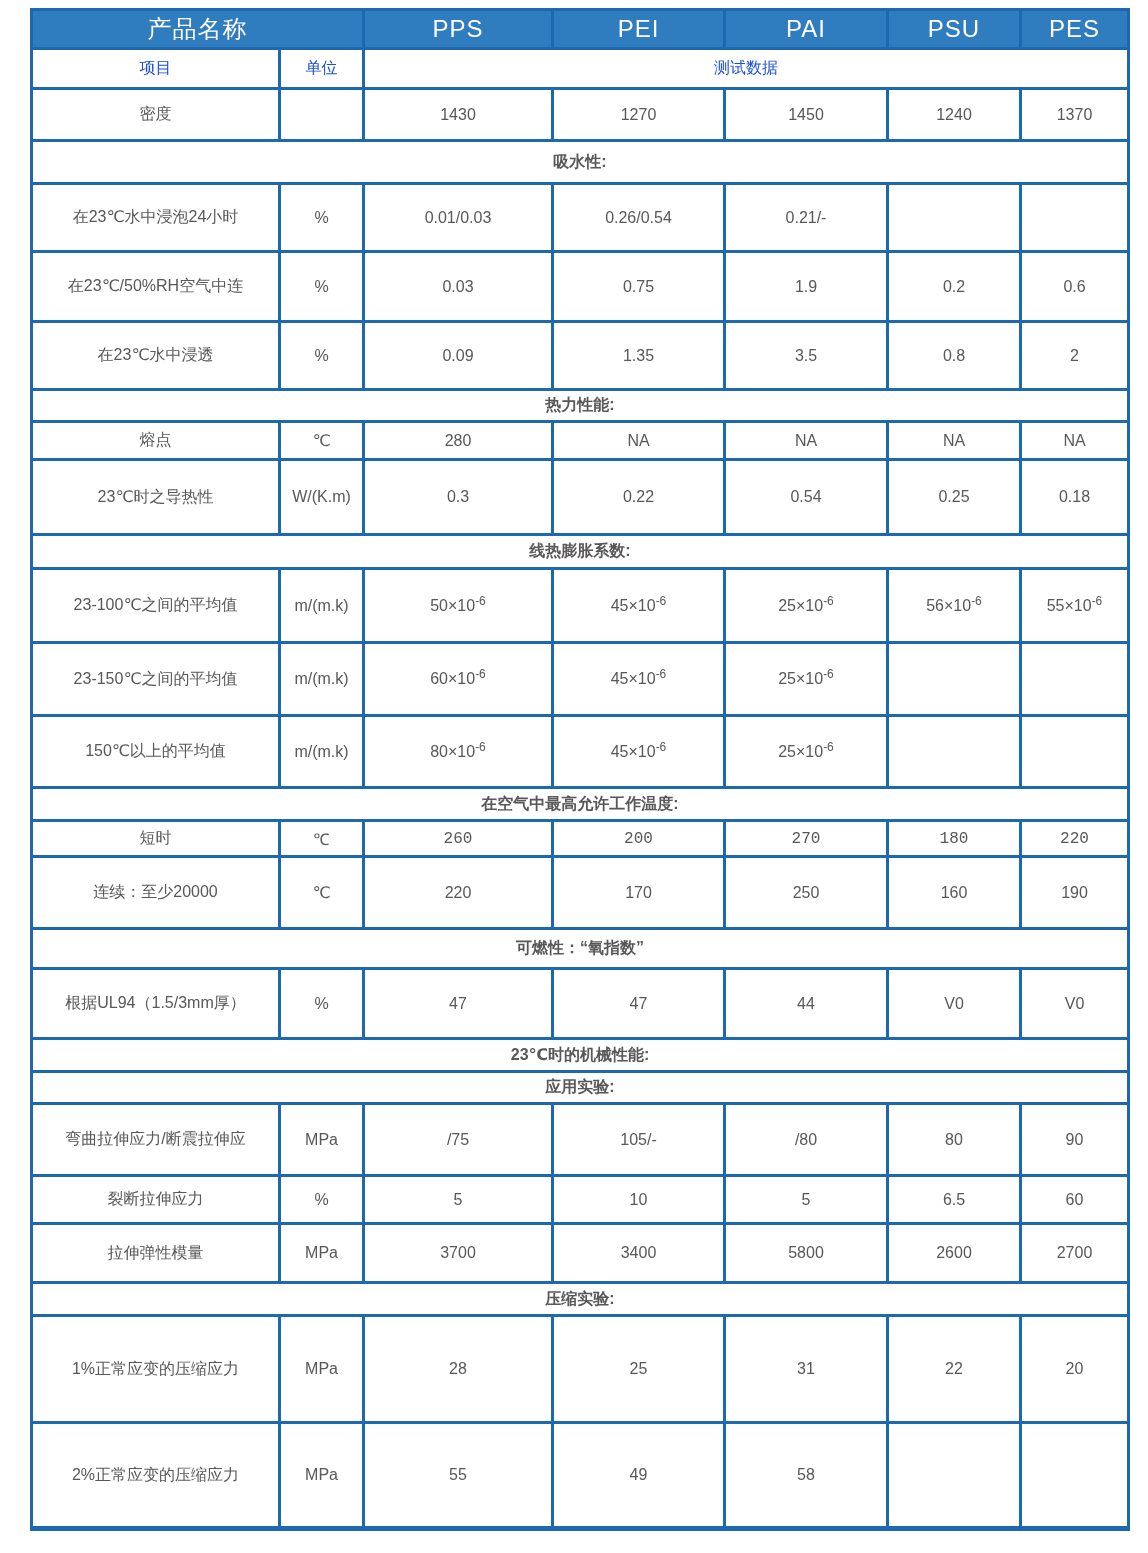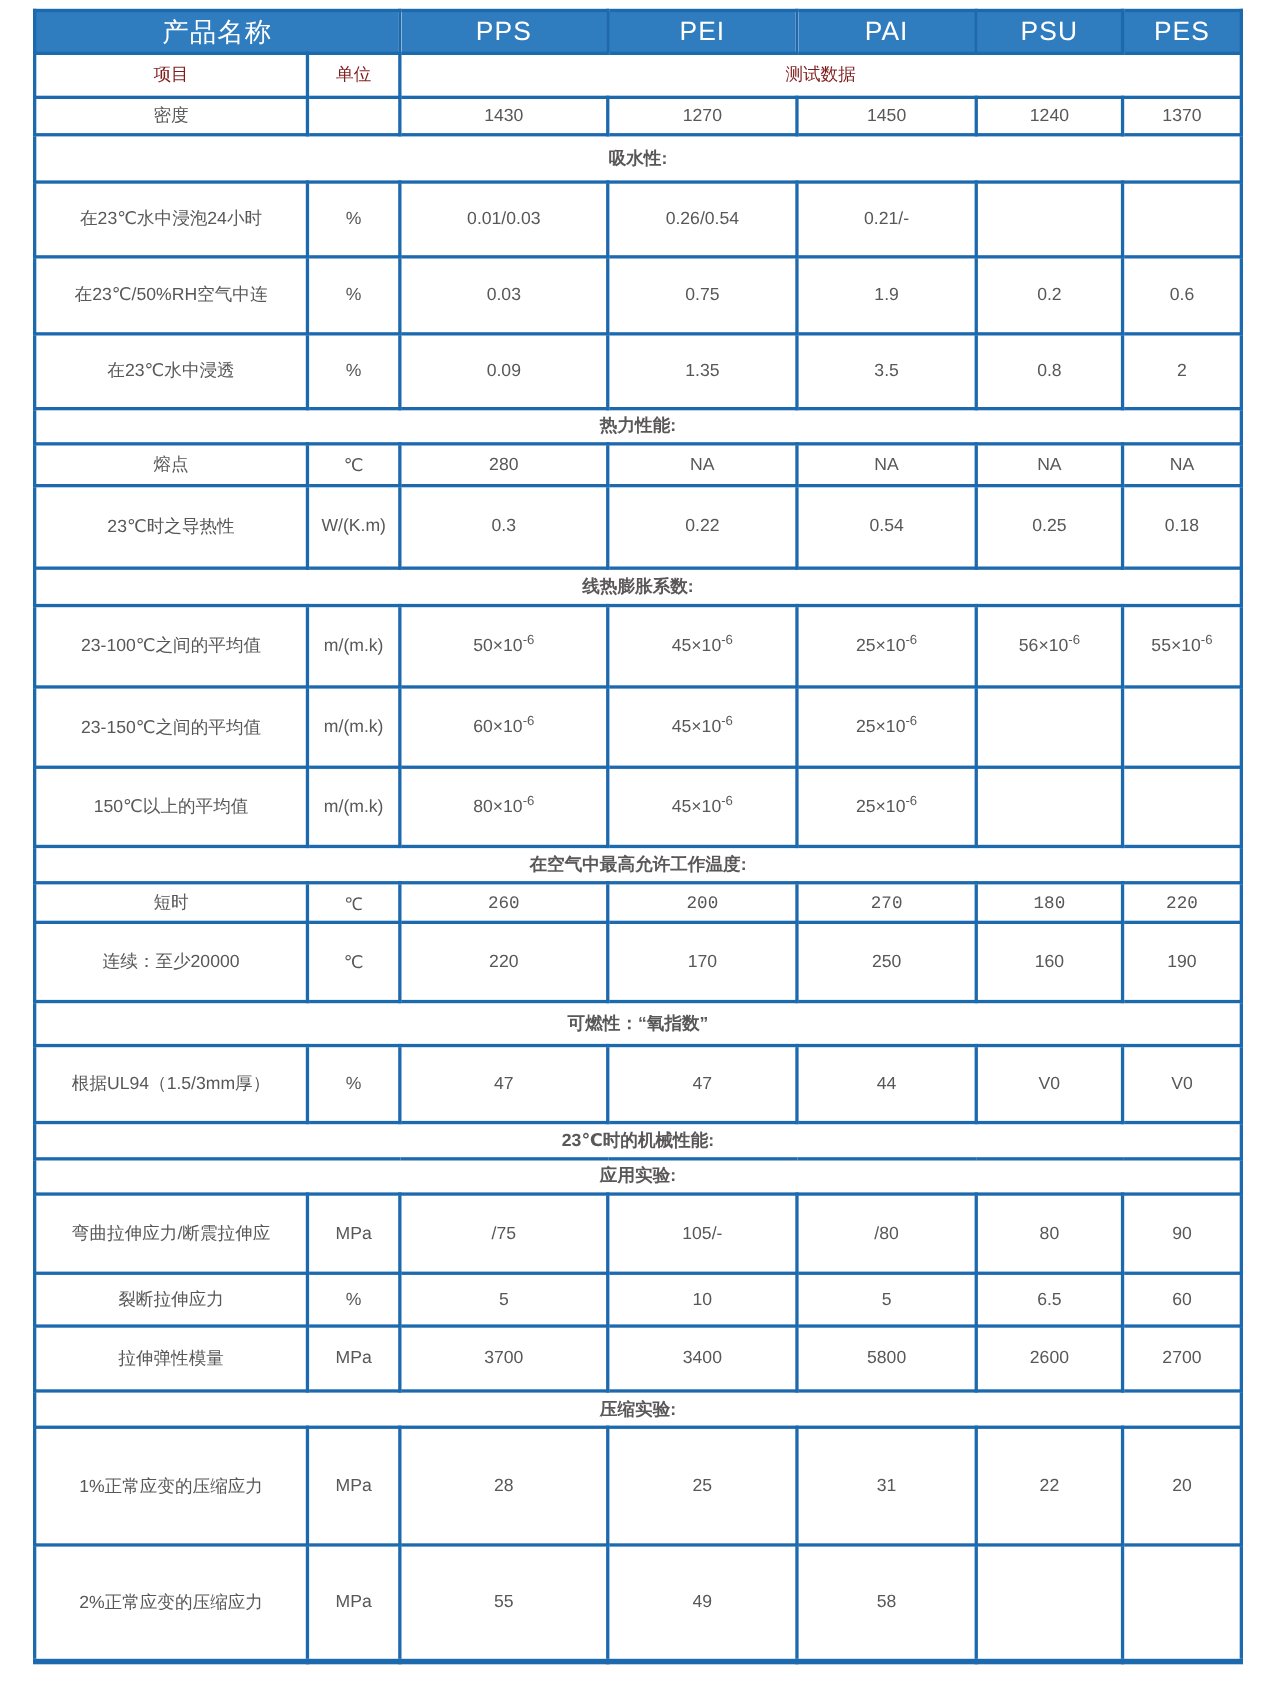--- a/index.html
+++ b/index.html
@@ -35,21 +35,21 @@
     padding:2px 4px;
   }
   tr.head-row th{
     background:var(--header-bg);
     color:var(--header-text);
     font-size:24px;
     font-weight:400;
     letter-spacing:1px;
   }
   tr.sub-row td{
-    color:#7f1d1d;
+    color:#1d4ed8;
     font-size:16px;
   }
   td.section-cell{
     text-align:left;
     padding-left:25px;
     color:var(--section-text);
     font-size:16px;
     font-weight:bold;
   }
   td.value-cell sup{
@@ -88,21 +88,21 @@
         <th>PSU</th>
         <th>PES</th>
       </tr>
       <tr class="sub-row" style="height:40px">
         <td>项目</td>
         <td>单位</td>
         <td colspan="5">测试数据</td>
       </tr>
     </thead>
     <tbody id="table-body">
-        <tr style="height: 34px;">
+        <tr style="height: 52px;">
           <td>密度</td>
           <td></td>
           <td class="value-cell">1430</td>
           <td class="value-cell">1270</td>
           <td class="value-cell">1450</td>
           <td class="value-cell">1240</td>
           <td class="value-cell">1370</td>
         </tr>
         <tr style="height: 43px;">
           <td colspan="7" class="section-cell">吸水性:</td>

